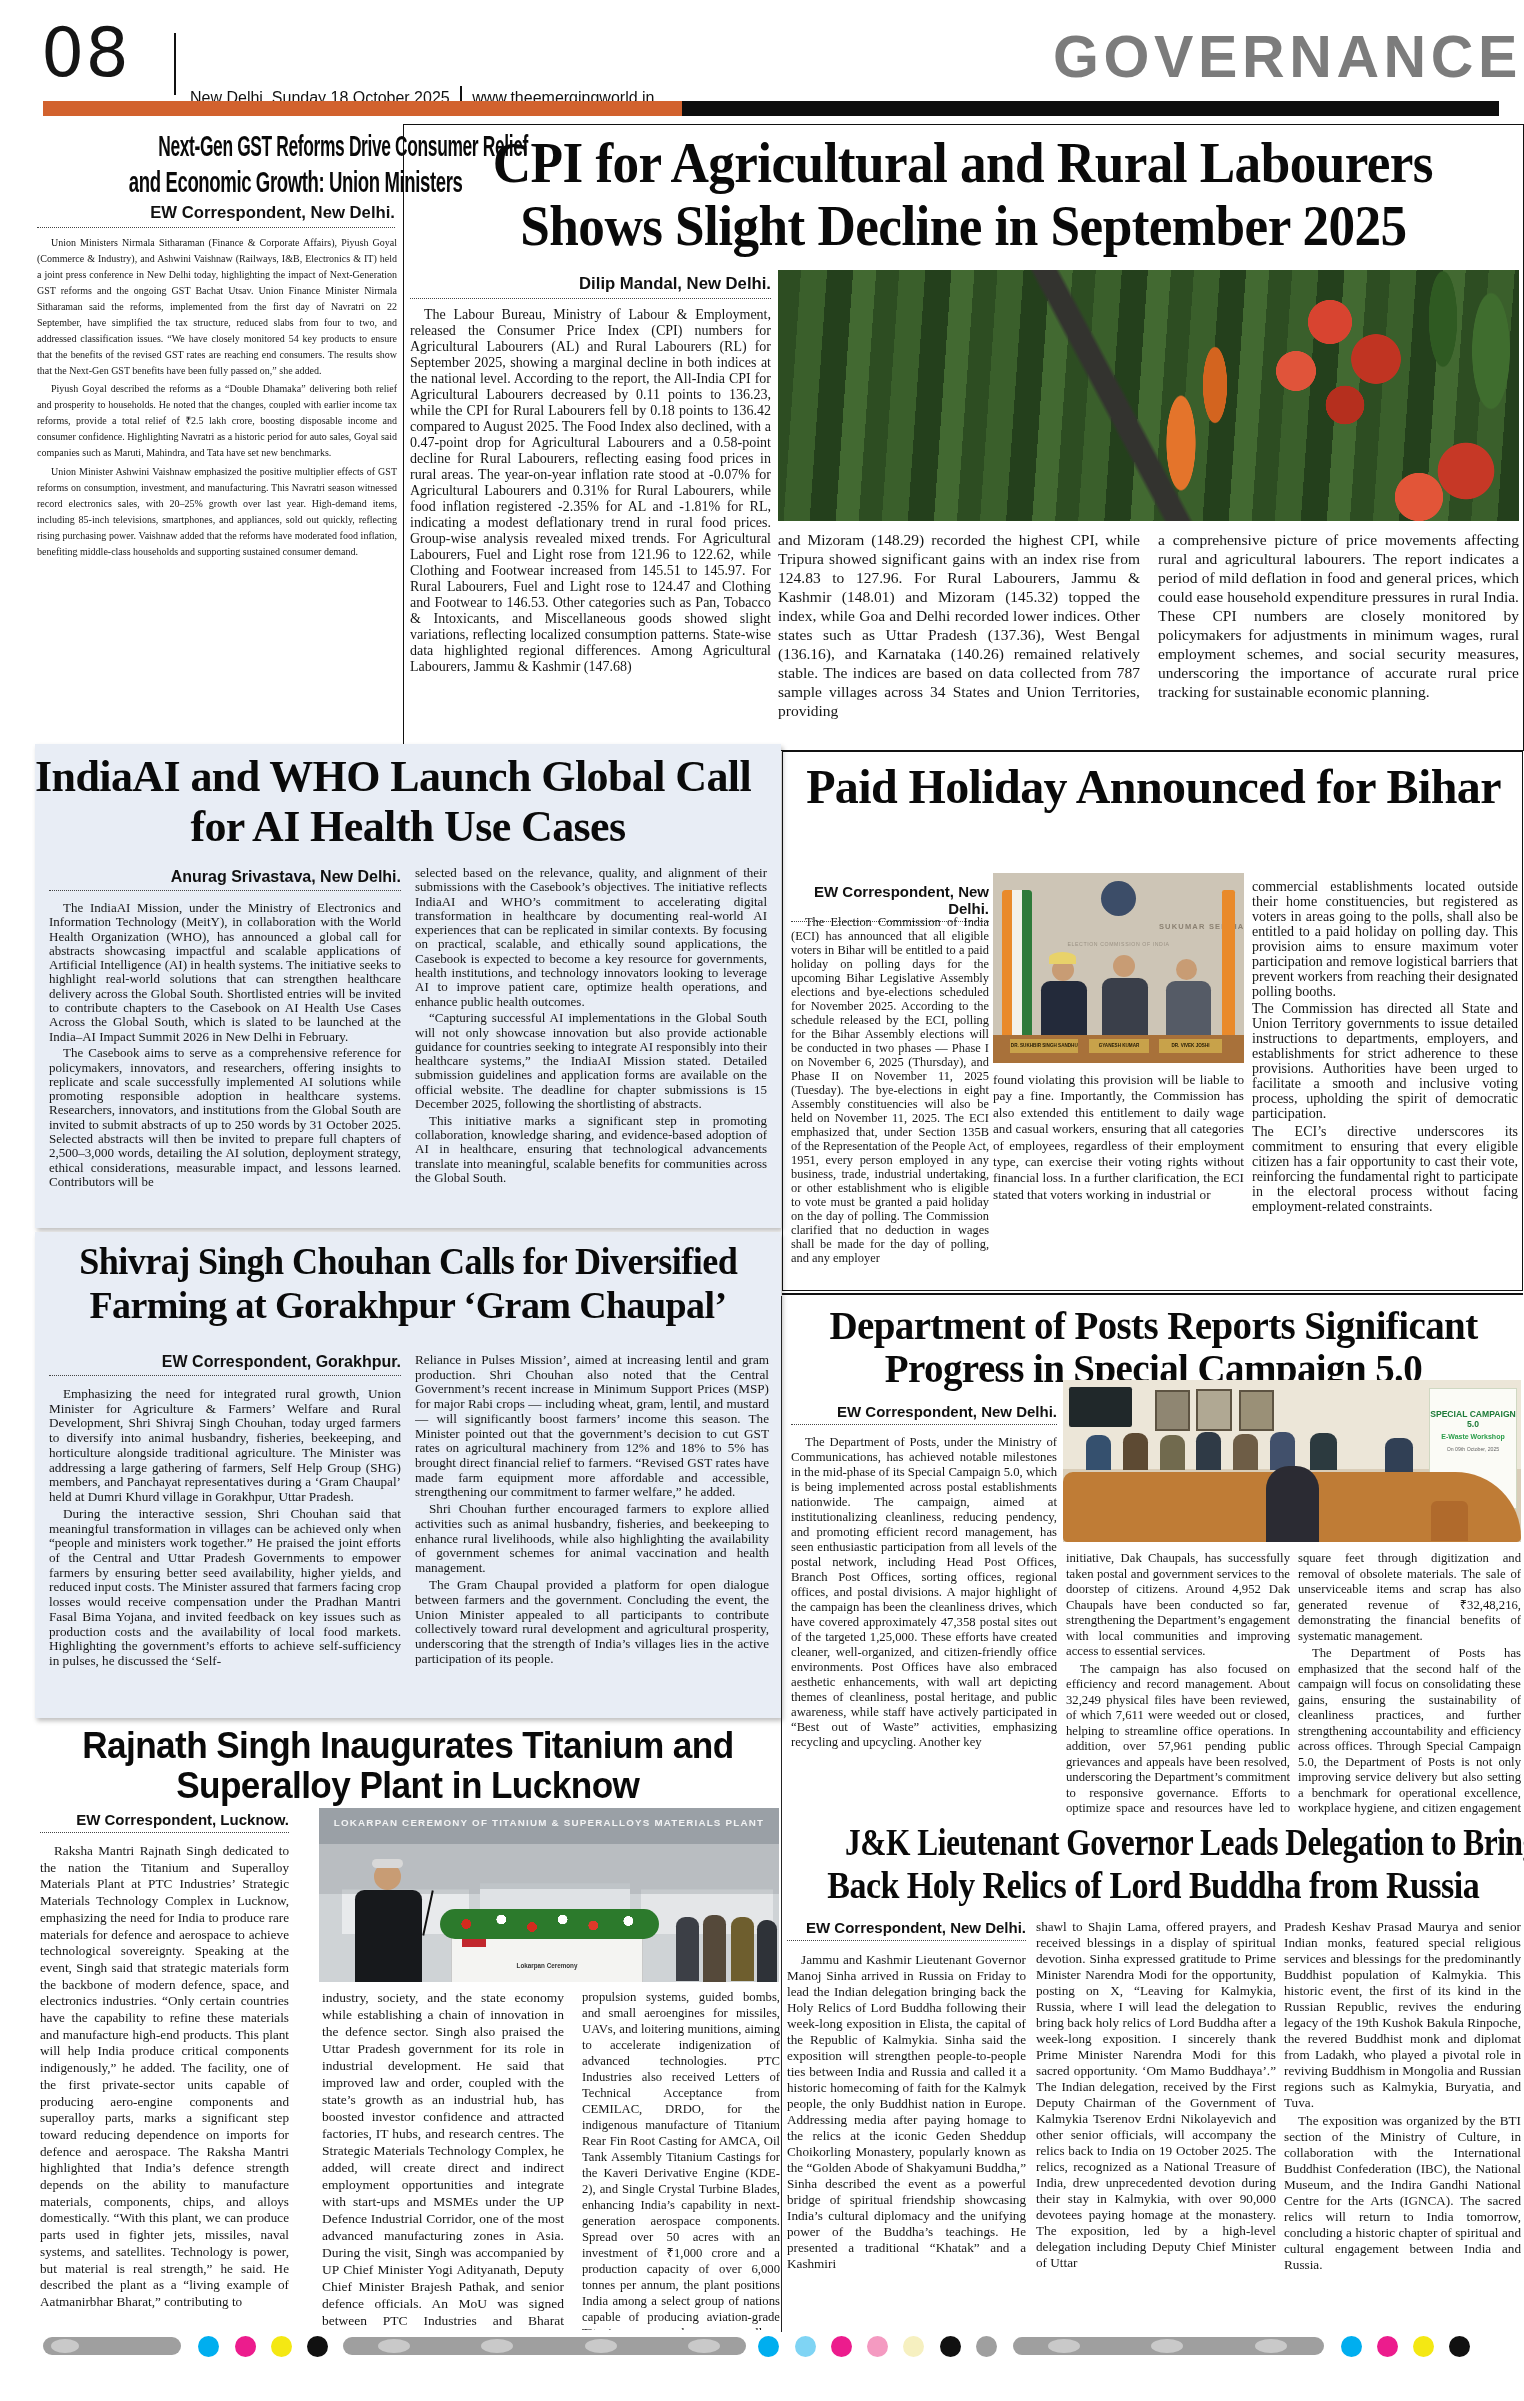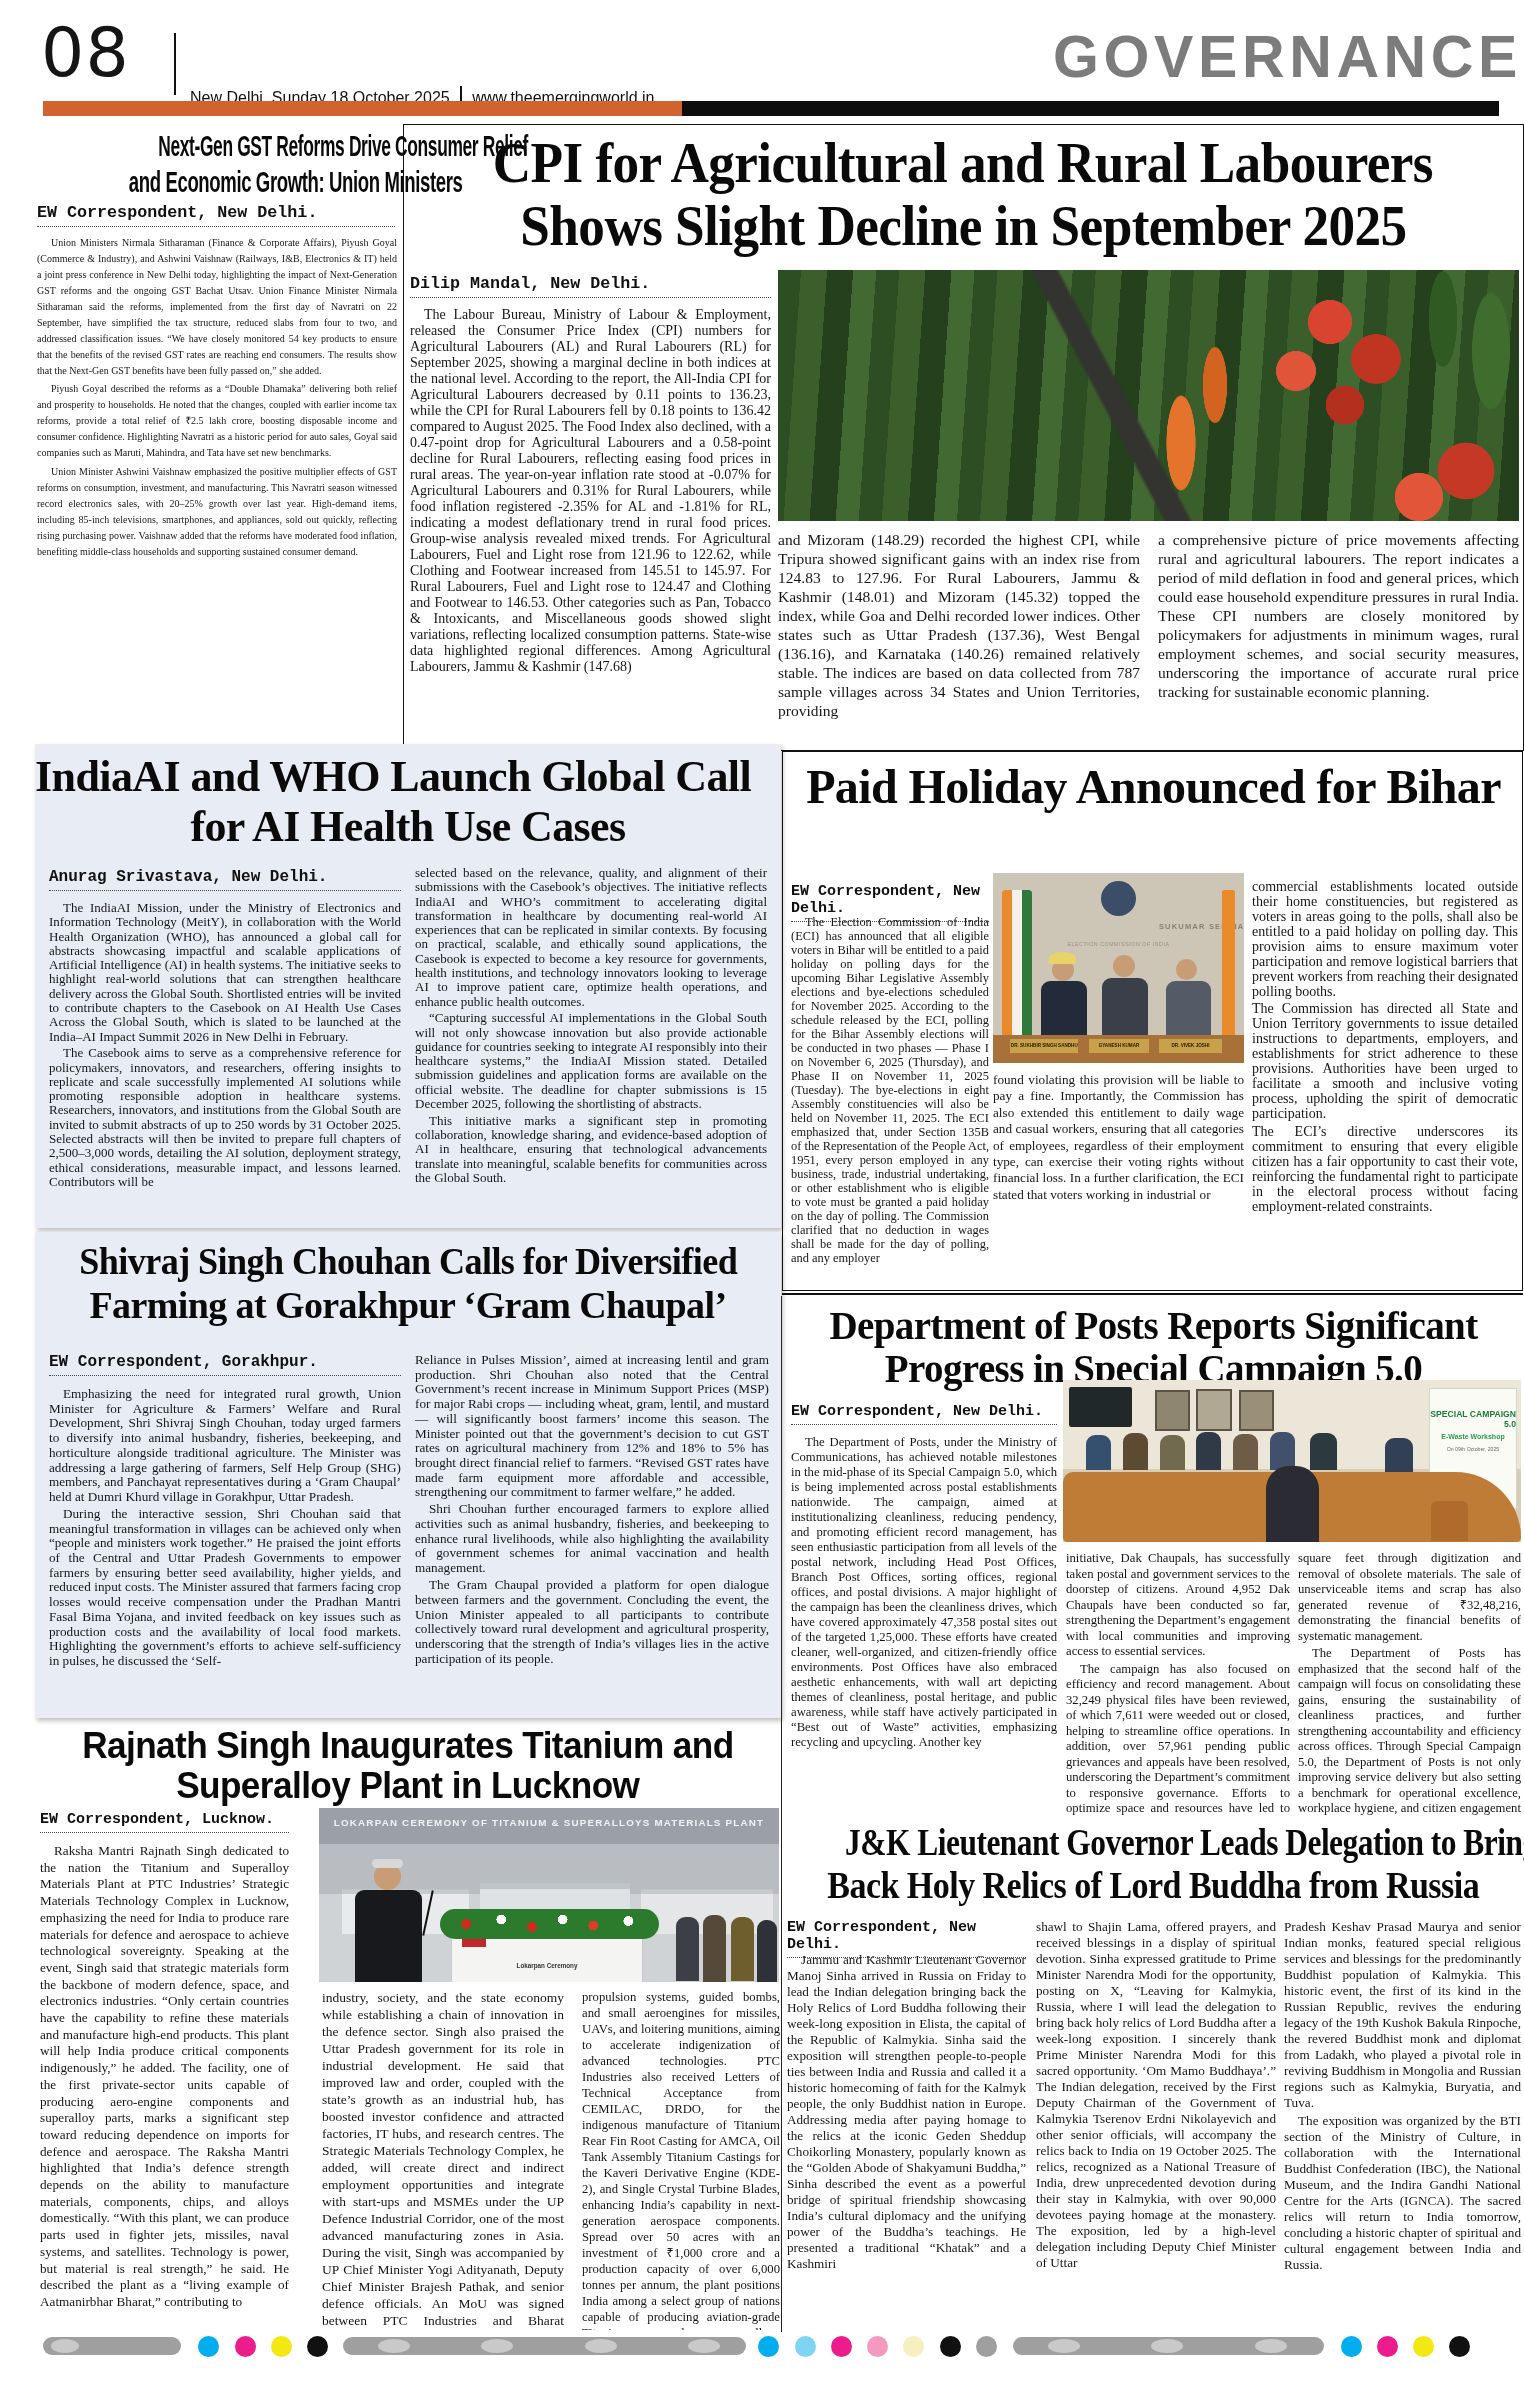--- a/index.html
+++ b/index.html
@@ -13,21 +13,21 @@
   .mast-sub{font-family:"Liberation Sans",sans-serif;font-size:16px;color:#111;display:flex;justify-content:flex-start;align-items:center;gap:10.4px;}
   .mast-sub .bar{width:1.7px;height:23px;background:#111;}
   .section-name{font-family:"Liberation Sans",sans-serif;font-weight:700;font-size:59px;color:#7c7c7c;
                 letter-spacing:4.6px;text-align:right;white-space:nowrap;}
   .vrule{background:#111;}
   
   .hl{font-weight:700;color:#0a0a0a;text-align:center;white-space:nowrap;}
   .hl .cond{display:inline-block;white-space:nowrap;}
   .serifhl{font-family:"Liberation Serif",serif;letter-spacing:-0.6px;}
   .sanshl{font-family:"Liberation Sans",sans-serif;letter-spacing:-0.6px;}
-  .byline{font-family:Liberation Mono, monospace;font-weight:700;text-align:left;color:#111;
+  .byline{font-family:Liberation Sans, sans-serif;font-weight:700;text-align:right;color:#111;
           border-bottom:1.7px dotted #444;padding-bottom:4px;}
   .body{font-family:"Liberation Serif",serif;text-align:justify;overflow:hidden;color:#161616;}
   .body p{margin:0 0 2.3px 0;text-indent:14px;}
   .body p.cont{text-indent:0;}
   .tintbox{background:#e8edf5;box-shadow:2.3px 2.9px 4.6px rgba(0,0,0,0.25);}
   .borderbox{border:1.7px solid #111;box-sizing:border-box;}
   
   .photo{overflow:hidden;}
   .veg{background-image:
     radial-gradient(32px 32px at 552px 52px,#d84430 0 68%,rgba(0,0,0,0) 70%),
@@ -197,21 +197,21 @@
   <div class="abs body" style="left:791px;top:1435px;width:266px;height:379px;font-size:12.7px;line-height:15px;">
     <p>The Department of Posts, under the Ministry of Communications, has achieved notable milestones in the mid-phase of its Special Campaign 5.0, which is being implemented across postal establishments nationwide. The campaign, aimed at institutionalizing cleanliness, reducing pendency, and promoting efficient record management, has seen enthusiastic participation from all levels of the postal network, including Head Post Offices, Branch Post Offices, sorting offices, regional offices, and postal divisions.  A major highlight of the campaign has been the cleanliness drives, which have covered approximately 47,358 postal sites out of the targeted 1,25,000. These efforts have created cleaner, well-organized, and citizen-friendly office environments. Post Offices have also embraced aesthetic enhancements, with wall art depicting themes of cleanliness, postal heritage, and public awareness, while staff have actively participated in “Best out of Waste” activities, emphasizing recycling and upcycling. Another key</p>
   </div>
 
   <div class="abs photo postsphoto" style="left:1063px;top:1380px;width:458px;height:162px;">
     <div class="abs" style="left:5.8px;top:7px;width:63px;height:40px;background:#20282a;border-radius:2.3px;"></div>
     <div class="abs" style="left:92px;top:10.4px;width:31px;height:37px;background:#8f8672;border:2.3px solid #5d5342;"></div>
     <div class="abs" style="left:133px;top:9.2px;width:32px;height:38px;background:#b0a893;border:2.3px solid #5d5342;"></div>
     <div class="abs" style="left:176px;top:10.4px;width:31px;height:37px;background:#9a9077;border:2.3px solid #5d5342;"></div>
     <div class="abs standee" style="left:366px;top:8px;width:86px;height:119px;">
-      <div class="t1" style="margin-top:19.6px;text-align:right;">SPECIAL CAMPAIGN 5.0</div>
+      <div class="t1" style="margin-top:19.6px;">SPECIAL CAMPAIGN 5.0</div>
       <div class="t2" style="margin-top:4.6px;">E-Waste Workshop</div>
       <div class="t3" style="margin-top:5.8px;">On 09th October, 2025</div>
     </div>
     <div class="abs figure" style="left:23px;top:55px;width:25px;height:35px;background:#35506e;"></div>
     <div class="abs figure" style="left:60px;top:53px;width:25px;height:37px;background:#5d4a33;"></div>
     <div class="abs figure" style="left:97px;top:55px;width:25px;height:35px;background:#716a4e;"></div>
     <div class="abs figure" style="left:133px;top:52px;width:25px;height:38px;background:#2f3a46;"></div>
     <div class="abs figure" style="left:170px;top:54px;width:25px;height:36px;background:#6e5d46;"></div>
     <div class="abs figure" style="left:207px;top:52px;width:25px;height:38px;background:#41506b;"></div>
     <div class="abs figure" style="left:247px;top:53px;width:26.5px;height:37px;background:#2c3a3f;"></div>

